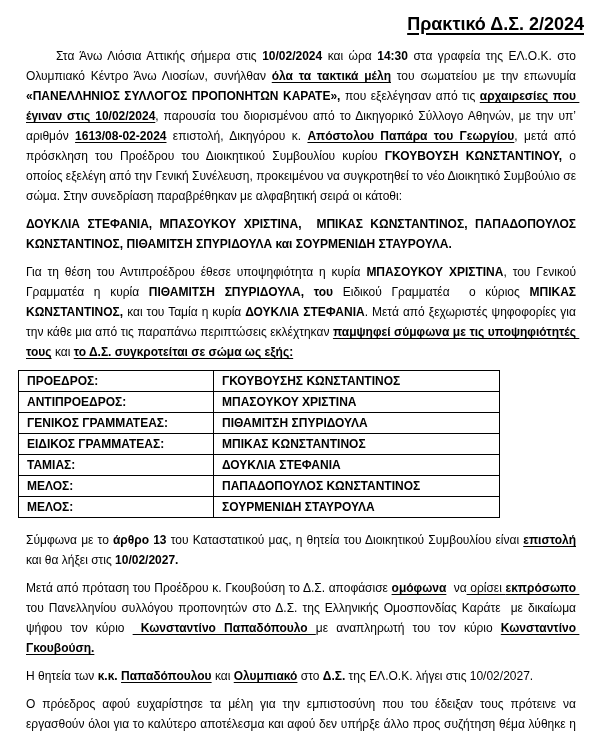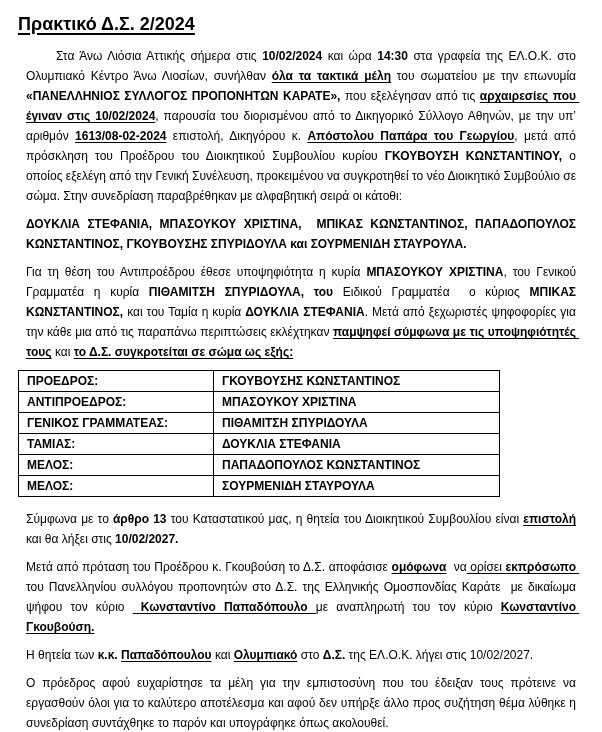--- a/index.html
+++ b/index.html
@@ -9,21 +9,21 @@
     box-sizing:border-box;
     padding:10px 18px 0 18px;
     background:#ffffff;
     color:#000000;
     font-family:"Liberation Sans","DejaVu Sans",sans-serif;
     font-size:12px;
     line-height:20px;
     overflow:hidden;
   }
   .doc-title{
-    text-align:left;
+    text-align:right;
     font-size:18px;
     font-weight:bold;
     line-height:24px;
     margin:2px 0 10px 0;
   }
   .doc-title span{
     text-decoration:underline;
     text-decoration-thickness:2px;
     text-underline-offset:3px;
   }
@@ -67,37 +67,41 @@
 <body>
 
 <div class="page">
 
   <div class="doc-title">
     <span>Πρακτικό Δ.Σ. 2/2024</span>
   </div>
 
   <p class="para indent"><span>Στα Άνω Λιόσια Αττικής σήμερα στις </span><span class="b">10/02/2024</span><span> και ώρα </span><span class="b">14:30</span><span> στα γραφεία της ΕΛ.Ο.Κ. στο Ολυμπιακό Κέντρο Άνω Λιοσίων, συνήλθαν </span><span class="b u">όλα τα τακτικά μέλη</span><span> του σωματείου με την επωνυμία </span><span class="b">«ΠΑΝΕΛΛΗΝΙΟΣ ΣΥΛΛΟΓΟΣ ΠΡΟΠΟΝΗΤΩΝ ΚΑΡΑΤΕ»,</span><span> που εξελέγησαν από τις </span><span class="b u">αρχαιρεσίες που έγιναν στις 10/02/2024</span><span>, παρουσία του διορισμένου από το Δικηγορικό Σύλλογο Αθηνών, με την υπ’ αριθμόν </span><span class="b u">1613/08-02-2024</span><span> επιστολή, Δικηγόρου κ. </span><span class="b u">Απόστολου Παπάρα του Γεωργίου</span><span>, μετά από πρόσκληση του Προέδρου του Διοικητικού Συμβουλίου κυρίου </span><span class="b">ΓΚΟΥΒΟΥΣΗ ΚΩΝΣΤΑΝΤΙΝΟΥ,</span><span> ο οποίος εξελέγη από την Γενική Συνέλευση, προκειμένου να συγκροτηθεί το νέο Διοικητικό Συμβούλιο σε σώμα. Στην συνεδρίαση παραβρέθηκαν με αλφαβητική σειρά οι κάτοθι:</span></p>
 
-  <p class="para"><span class="b">ΔΟΥΚΛΙΑ ΣΤΕΦΑΝΙΑ, ΜΠΑΣΟΥΚΟΥ ΧΡΙΣΤΙΝΑ,  ΜΠΙΚΑΣ ΚΩΝΣΤΑΝΤΙΝΟΣ, ΠΑΠΑΔΟΠΟΥΛΟΣ ΚΩΝΣΤΑΝΤΙΝΟΣ, ΓΚΟΥΒΟΥΣΗΣ ΣΠΥΡΙΔΟΥΛΑ και ΣΟΥΡΜΕΝΙΔΗ ΣΤΑΥΡΟΥΛΑ.</span></p>
+  <p class="para"><span class="b">ΔΟΥΚΛΙΑ ΣΤΕΦΑΝΙΑ, ΜΠΑΣΟΥΚΟΥ ΧΡΙΣΤΙΝΑ,  ΜΠΙΚΑΣ ΚΩΝΣΤΑΝΤΙΝΟΣ, ΠΑΠΑΔΟΠΟΥΛΟΣ ΚΩΝΣΤΑΝΤΙΝΟΣ, ΠΙΘΑΜΙΤΣΗ ΣΠΥΡΙΔΟΥΛΑ και ΣΟΥΡΜΕΝΙΔΗ ΣΤΑΥΡΟΥΛΑ.</span></p>
 
   <p class="para"><span>Για τη θέση του Αντιπροέδρου έθεσε υποψηφιότητα η κυρία </span><span class="b">ΜΠΑΣΟΥΚΟΥ ΧΡΙΣΤΙΝΑ</span><span>, του Γενικού Γραμματέα η κυρία </span><span class="b">ΠΙΘΑΜΙΤΣΗ ΣΠΥΡΙΔΟΥΛΑ, του</span><span> Ειδικού Γραμματέα  ο κύριος </span><span class="b">ΜΠΙΚΑΣ ΚΩΝΣΤΑΝΤΙΝΟΣ,</span><span> και του Ταμία η κυρία </span><span class="b">ΔΟΥΚΛΙΑ ΣΤΕΦΑΝΙΑ</span><span>. Μετά από ξεχωριστές ψηφοφορίες για την κάθε μια από τις παραπάνω περιπτώσεις εκλέχτηκαν </span><span class="b u">παμψηφεί σύμφωνα με τις υποψηφιότητές τους</span><span> και </span><span class="b u">το Δ.Σ. συγκροτείται σε σώμα ως εξής:</span></p>
 
   <table class="board">
     <tbody>
         <tr>
           <td class="role">ΠΡΟΕΔΡΟΣ:</td>
           <td>ΓΚΟΥΒΟΥΣΗΣ ΚΩΝΣΤΑΝΤΙΝΟΣ</td>
         </tr>
         <tr>
           <td class="role">ΑΝΤΙΠΡΟΕΔΡΟΣ:</td>
           <td>ΜΠΑΣΟΥΚΟΥ ΧΡΙΣΤΙΝΑ</td>
         </tr>
         <tr>
           <td class="role">ΓΕΝΙΚΟΣ ΓΡΑΜΜΑΤΕΑΣ:</td>
           <td>ΠΙΘΑΜΙΤΣΗ ΣΠΥΡΙΔΟΥΛΑ</td>
+        </tr>
+        <tr>
+          <td class="role">ΕΙΔΙΚΟΣ ΓΡΑΜΜΑΤΕΑΣ:</td>
+          <td>ΜΠΙΚΑΣ ΚΩΝΣΤΑΝΤΙΝΟΣ</td>
         </tr>
         <tr>
           <td class="role">ΤΑΜΙΑΣ:</td>
           <td>ΔΟΥΚΛΙΑ ΣΤΕΦΑΝΙΑ</td>
         </tr>
         <tr>
           <td class="role">ΜΕΛΟΣ:</td>
           <td>ΠΑΠΑΔΟΠΟΥΛΟΣ ΚΩΝΣΤΑΝΤΙΝΟΣ</td>
         </tr>
         <tr>

